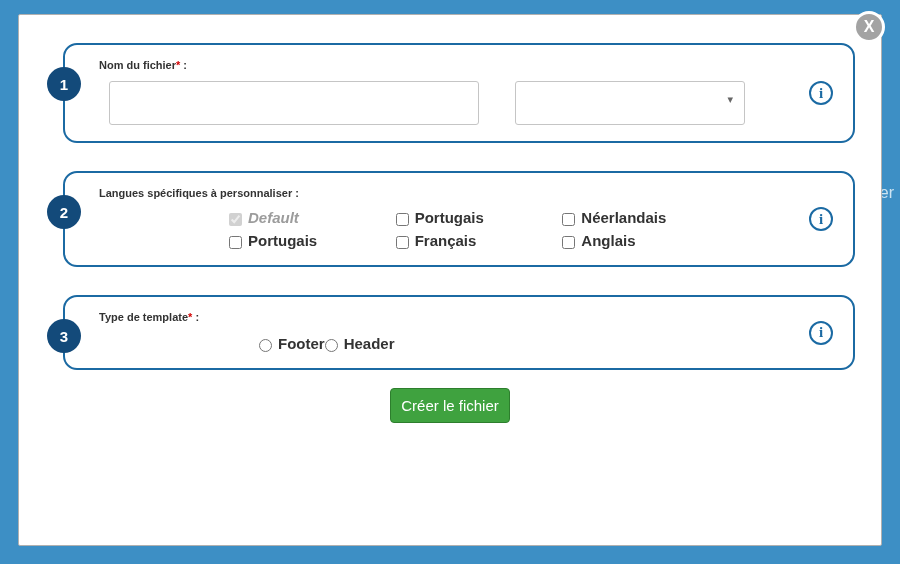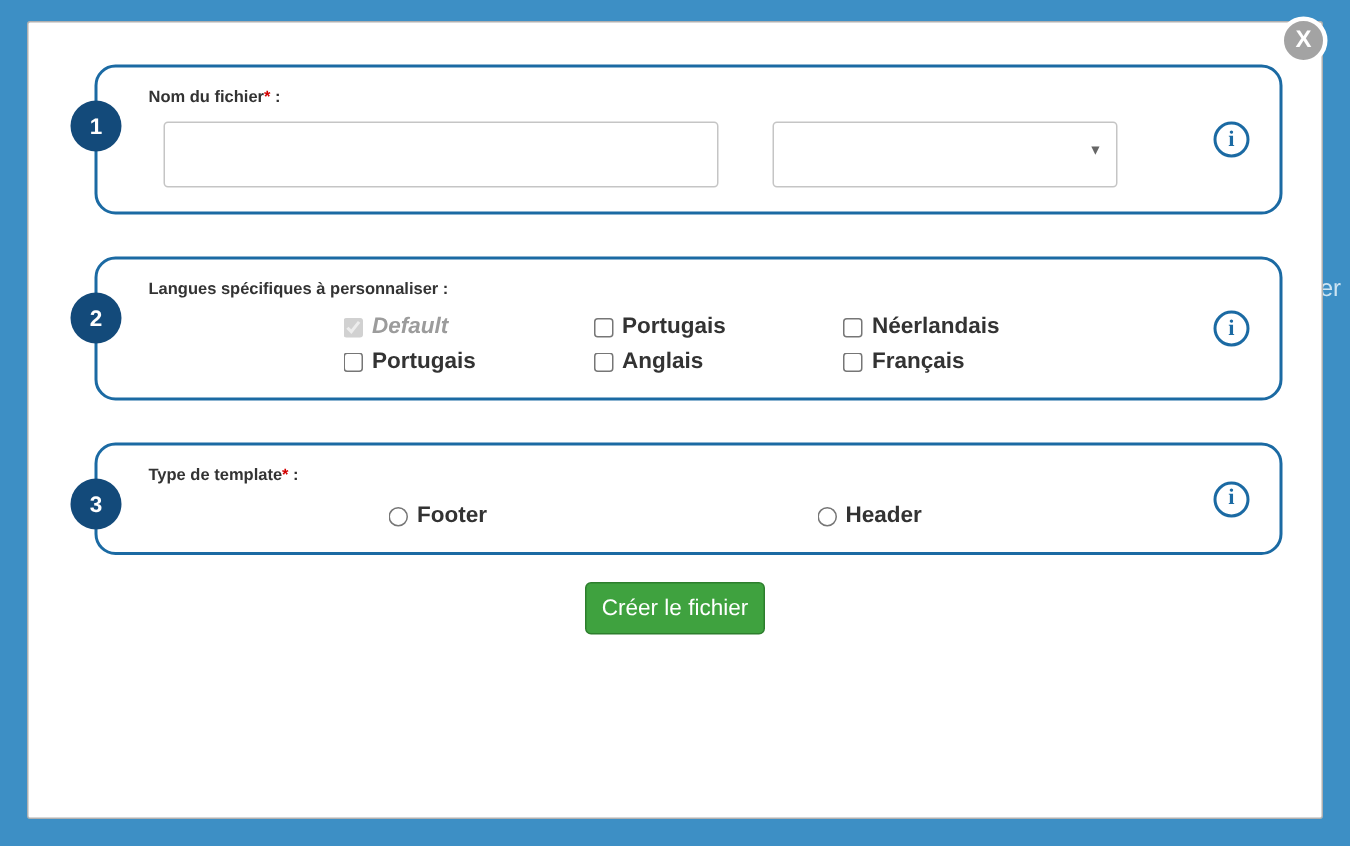--- a/index.html
+++ b/index.html
@@ -138,21 +138,20 @@
     column-gap: 10px;
     row-gap: 6px;
     padding-left: 130px;
     max-width: 620px;
   }
   .lang-item { font-weight: bold; font-size: 15px; }
   .lang-item.default { color: #9c9c9c; font-style: italic; }
   .lang-item input[type="checkbox"] { margin-right: 6px; vertical-align: middle; }
   .tmpl-row {
     display: flex;
-    gap: 220px;
     padding-left: 160px;
     padding-top: 2px;
   }
   .tmpl-item { font-weight: bold; font-size: 15px; }
   .tmpl-item input[type="radio"] { margin-right: 6px; vertical-align: middle; }
   .create-btn {
     display: block;
     margin: 0 auto;
     background: #3fa23f;
     border: 1px solid #2d7e2d;
@@ -196,24 +195,24 @@
       <label class="lang-item">
         <input type="checkbox" style=""><span>Portugais</span>
       </label>
       <label class="lang-item">
         <input type="checkbox" style=""><span>Néerlandais</span>
       </label>
       <label class="lang-item">
         <input type="checkbox" style=""><span>Portugais</span>
       </label>
       <label class="lang-item">
+        <input type="checkbox" style=""><span>Français</span>
+      </label>
+      <label class="lang-item">
         <input type="checkbox" style=""><span>Anglais</span>
-      </label>
-      <label class="lang-item">
-        <input type="checkbox" style=""><span>Français</span>
       </label>
     </div>
     <div class="info-icon">i</div>
   </div>
 
   <div class="step-block last">
     <div class="step-number">3</div>
     <div class="step-title">
       <span>Type de template</span><span class="req">*</span><span> :</span>
     </div>

